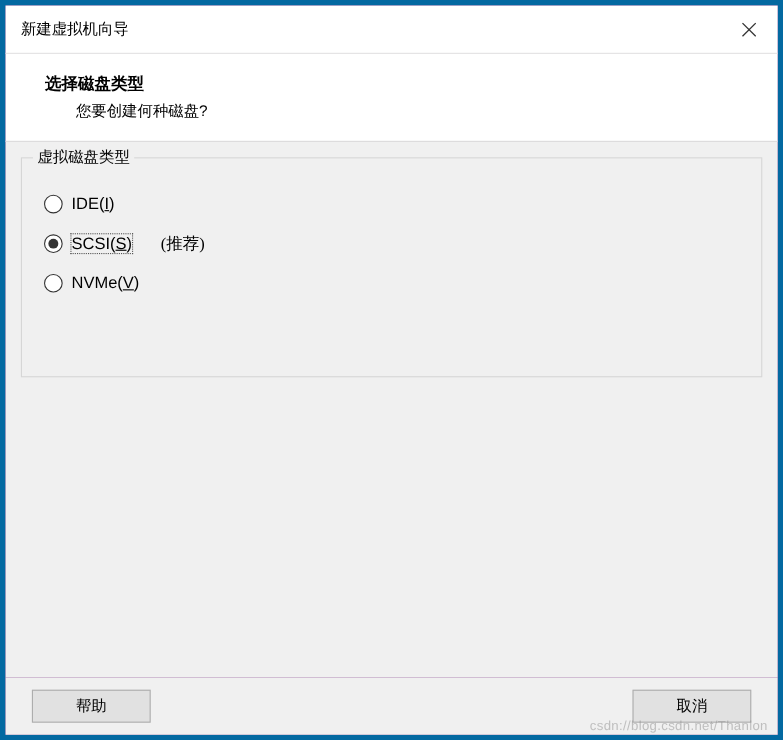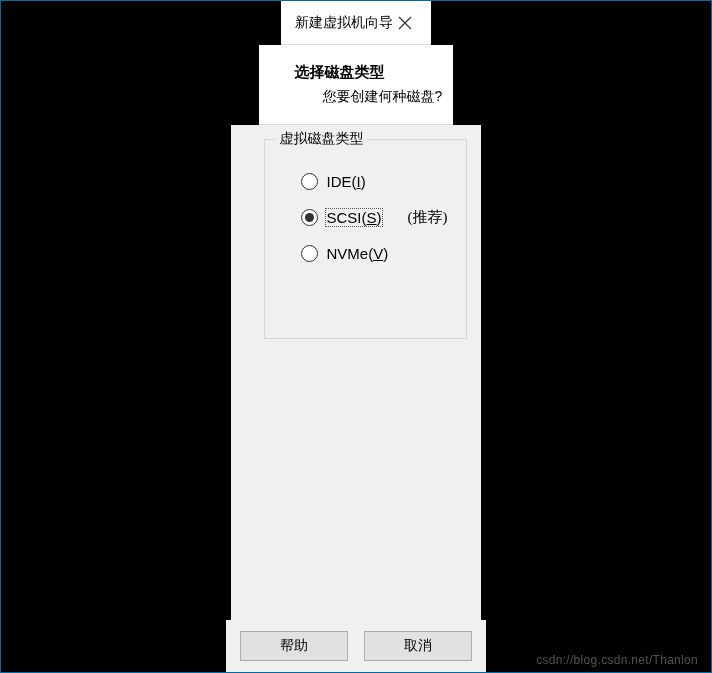--- a/index.html
+++ b/index.html
@@ -7,25 +7,24 @@
     margin: 0; padding: 0;
     width: 712px; height: 673px;
     font-family: "Microsoft YaHei", "Segoe UI", Tahoma, sans-serif;
     font-size: 14px;
     background: #fff;
     color: #000;
     overflow: hidden;
   }
   .window {
     width: 712px; height: 673px;
-    border: 1px solid #0369a1;
-    background: #000000;
+    border: 5px solid #0369a1;
+    background: #701a75;
     display: flex;
     flex-direction: column;
-    align-items: center;
   }
   .titlebar {
     height: 44px;
     display: flex;
     align-items: center;
     justify-content: space-between;
     padding: 0 14px 0 14px;
     border-bottom: 1px solid #e0e0e0;
     background: #fff;
   }
@@ -52,23 +51,22 @@
   .body-area {
     flex: 1;
     background: #f0f0f0;
     padding: 14px;
     position: relative;
   }
   .groupbox {
     position: relative;
     border: 1px solid #d6d6d6;
     background: #f0f0f0;
-    padding: 24px 18px 18px 34px;
+    padding: 24px 18px 18px 18px;
     height: 200px;
-    margin-left: 19px;
   }
   .groupbox-legend {
     position: absolute;
     top: -10px;
     left: 10px;
     background: #f0f0f0;
     padding: 0 4px;
     font-size: 14px;
   }
   .radio-row {
@@ -106,21 +104,21 @@
   .radio-suffix {
     margin-left: 26px;
     font-size: 15px;
     font-family: Liberation Serif, serif;
   }
   .footer {
     height: 52px;
     background: #f0f0f0;
     display: flex;
     align-items: center;
-    padding: 0 14px;
+    padding: 0 24px;
     gap: 8px;
     font-family: Liberation Serif, serif;
   }
   .footer .spacer { flex: 1; }
   .btn {
     height: 30px;
     min-width: 108px;
     border: 1px solid #adadad;
     background: #e1e1e1;
     font-size: 14px;

